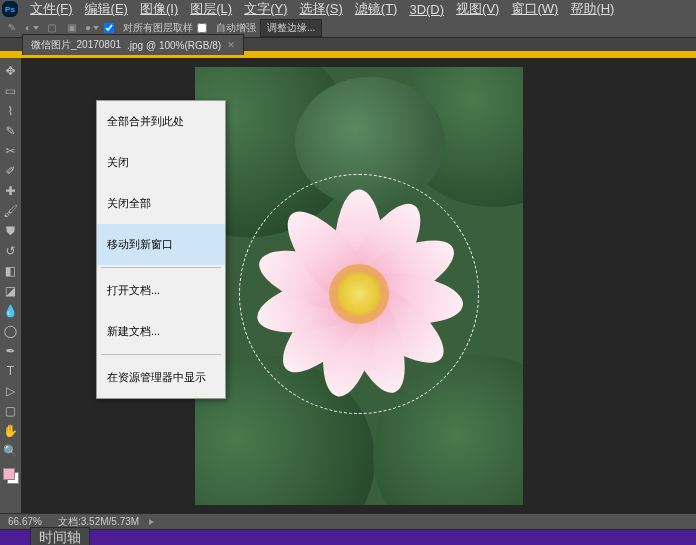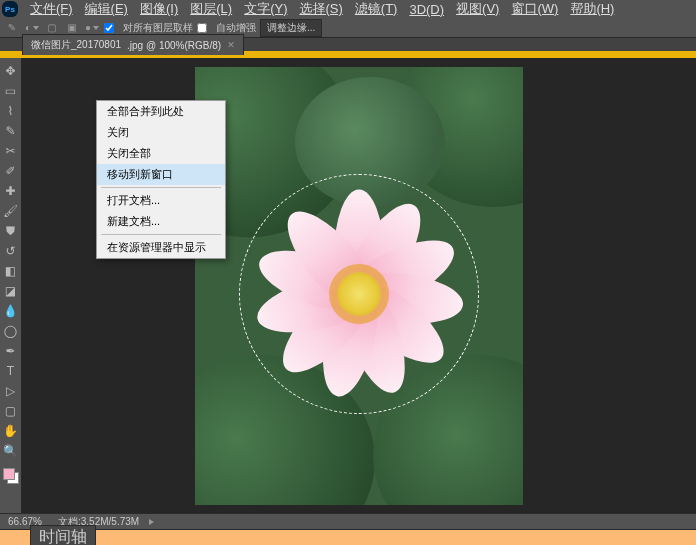--- a/index.html
+++ b/index.html
@@ -49,29 +49,29 @@
   .p7 { transform: translate(-50%,-95%) rotate(192deg); }
   .p8 { transform: translate(-50%,-95%) rotate(224deg); }
   .p9 { transform: translate(-50%,-95%) rotate(256deg); }
   .p10 { transform: translate(-50%,-95%) rotate(288deg); }
   .p11 { transform: translate(-50%,-95%) rotate(320deg); }
   .center { position: absolute; left: 50%; top: 50%; width: 44px; height: 44px; border-radius: 50%; background: radial-gradient(circle, #f2e36b 0%, #e8c838 60%, #c89a1a 100%); transform: translate(-50%,-50%); box-shadow: 0 0 0 8px rgba(230,160,40,0.65); }
   .selection { position: absolute; left: 50%; top: 52%; transform: translate(-50%,-50%); width: 240px; height: 240px; border: 1px dashed #fff; border-radius: 50%; pointer-events: none; animation: march 1s linear infinite; }
   @keyframes march { to { border-color: #000; } }
   
   .context-menu { position: absolute; left: 96px; top: 42px; width: 130px; background: #f0f0f0; border: 1px solid #999; box-shadow: 2px 2px 6px rgba(0,0,0,0.4); font-size: 11px; color: #000; z-index: 100; }
-  .context-menu .mi { padding: 3px 10px; cursor: pointer; }
+  .context-menu .mi { padding: 13px 10px; cursor: pointer; }
   .context-menu .mi.hl { background: #cde5f7; }
   .context-menu .sep { height: 1px; background: #bbb; margin: 2px 4px; }
   
   .statusbar { height: 16px; background: #535353; border-top: 1px solid #2a2a2a; display: flex; align-items: center; font-size: 10px; color: #ccc; padding-left: 8px; gap: 10px; }
   .statusbar .zoom { width: 40px; }
   .statusbar .triangle { width: 0; height: 0; border-top: 3px solid transparent; border-bottom: 3px solid transparent; border-left: 5px solid #999; }
   
-  .bottombar { height: 16px; background: #fdba74; border-top: 1px solid #282828; display: flex; align-items: center; font-size: 16px; color: #ccc; }
+  .bottombar { height: 16px; background: #4c1d95; border-top: 1px solid #282828; display: flex; align-items: center; font-size: 14px; color: #ccc; }
   .bottombar .pad { width: 30px; }
   .bottombar .lbl { background: #474747; padding: 1px 8px; border: 1px solid #2a2a2a; }
 </style>
 </head>
 <body>
 
 <div class="menubar">
   <div class="ps-logo">Ps</div>
   <div class="menubar-item">文件(F)</div>
   <div class="menubar-item">编辑(E)</div>

